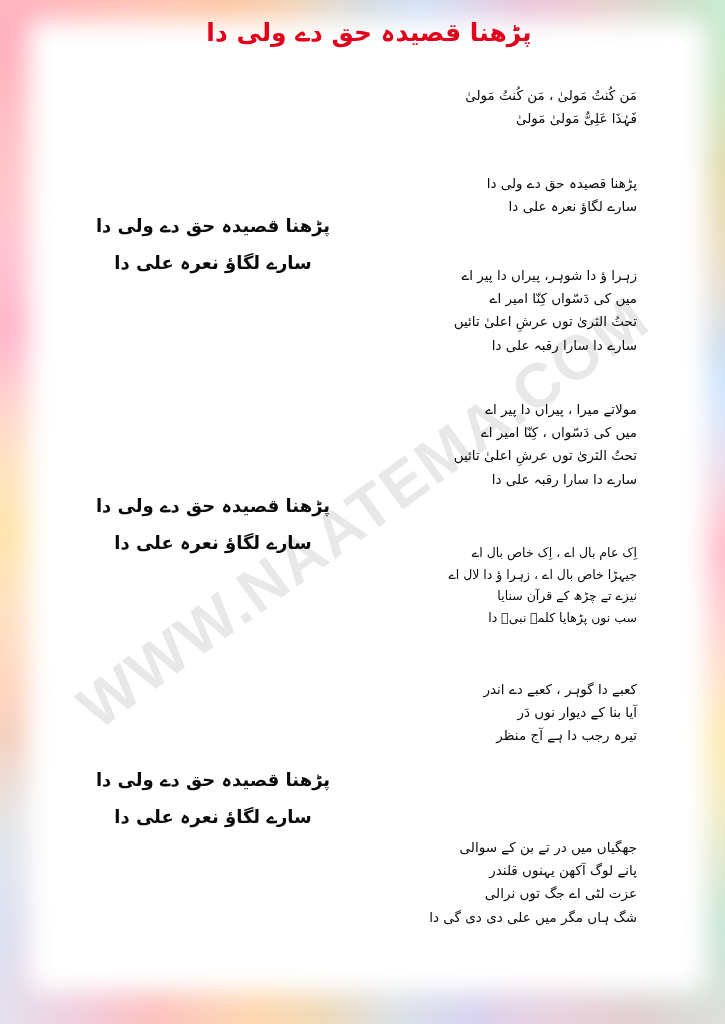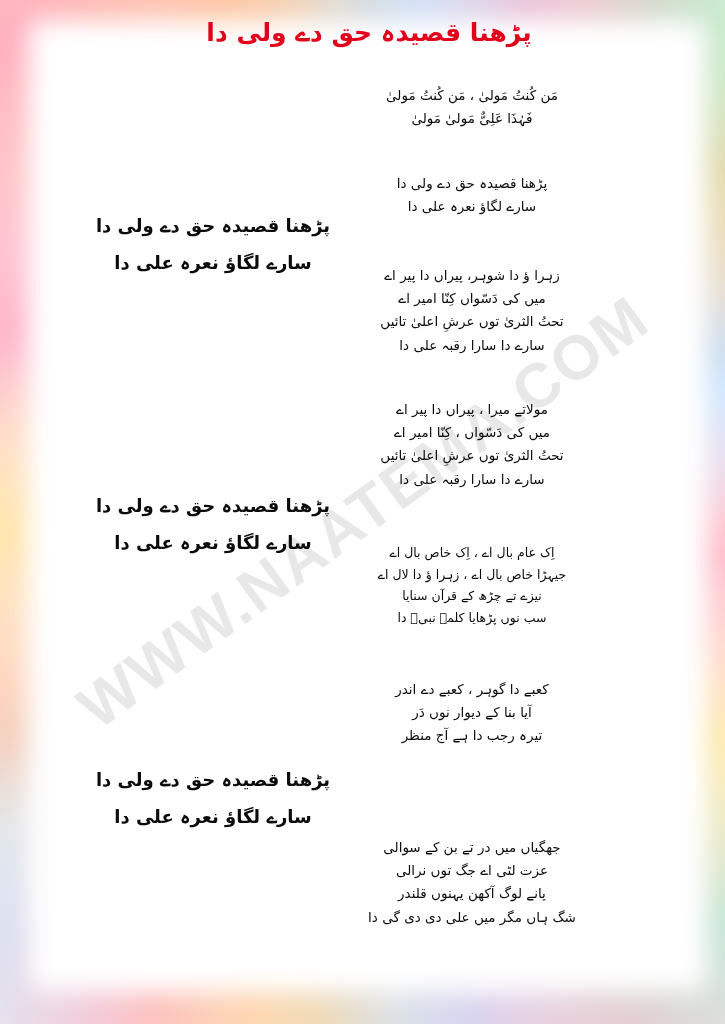--- a/index.html
+++ b/index.html
@@ -110,21 +110,20 @@
     font-size: 15px;
     font-weight: bold;
     direction: rtl;
   }
 
   
   .stanza {
     position: absolute;
     right: 88px;
     width: 330px;
-    text-align: center;
     direction: rtl;
     font-family: "DejaVu Sans", sans-serif;
     color: #0b0b0b;
     font-size: 13.5px;
     line-height: 1.72;
   }
   .stanza .line { white-space: nowrap; }
 
   .stanza.small { font-size: 12.5px; }
 
@@ -204,20 +203,20 @@
       <div class="line">تیرہ رجب دا ہے آج منظر</div>
     </div>
 
     <div class="refrain" style="top:762px;">
       <div class="line">پڑھنا قصیدہ حق دے ولی دا</div>
       <div class="line">سارے لگاؤ نعرہ علی دا</div>
     </div>
 
     <div class="stanza" style="top:836px;">
       <div class="line">جھگیاں میں در تے بن کے سوالی</div>
+      <div class="line">پانے لوگ آکھن یہنوں قلندر</div>
       <div class="line">عزت لٹی اے جگ توں نرالی</div>
-      <div class="line">پانے لوگ آکھن یہنوں قلندر</div>
       <div class="line">شگ ہاں مگر میں علی دی دی گی دا</div>
     </div>
 
 
   </div>
 </div>
 
 </body></html>

